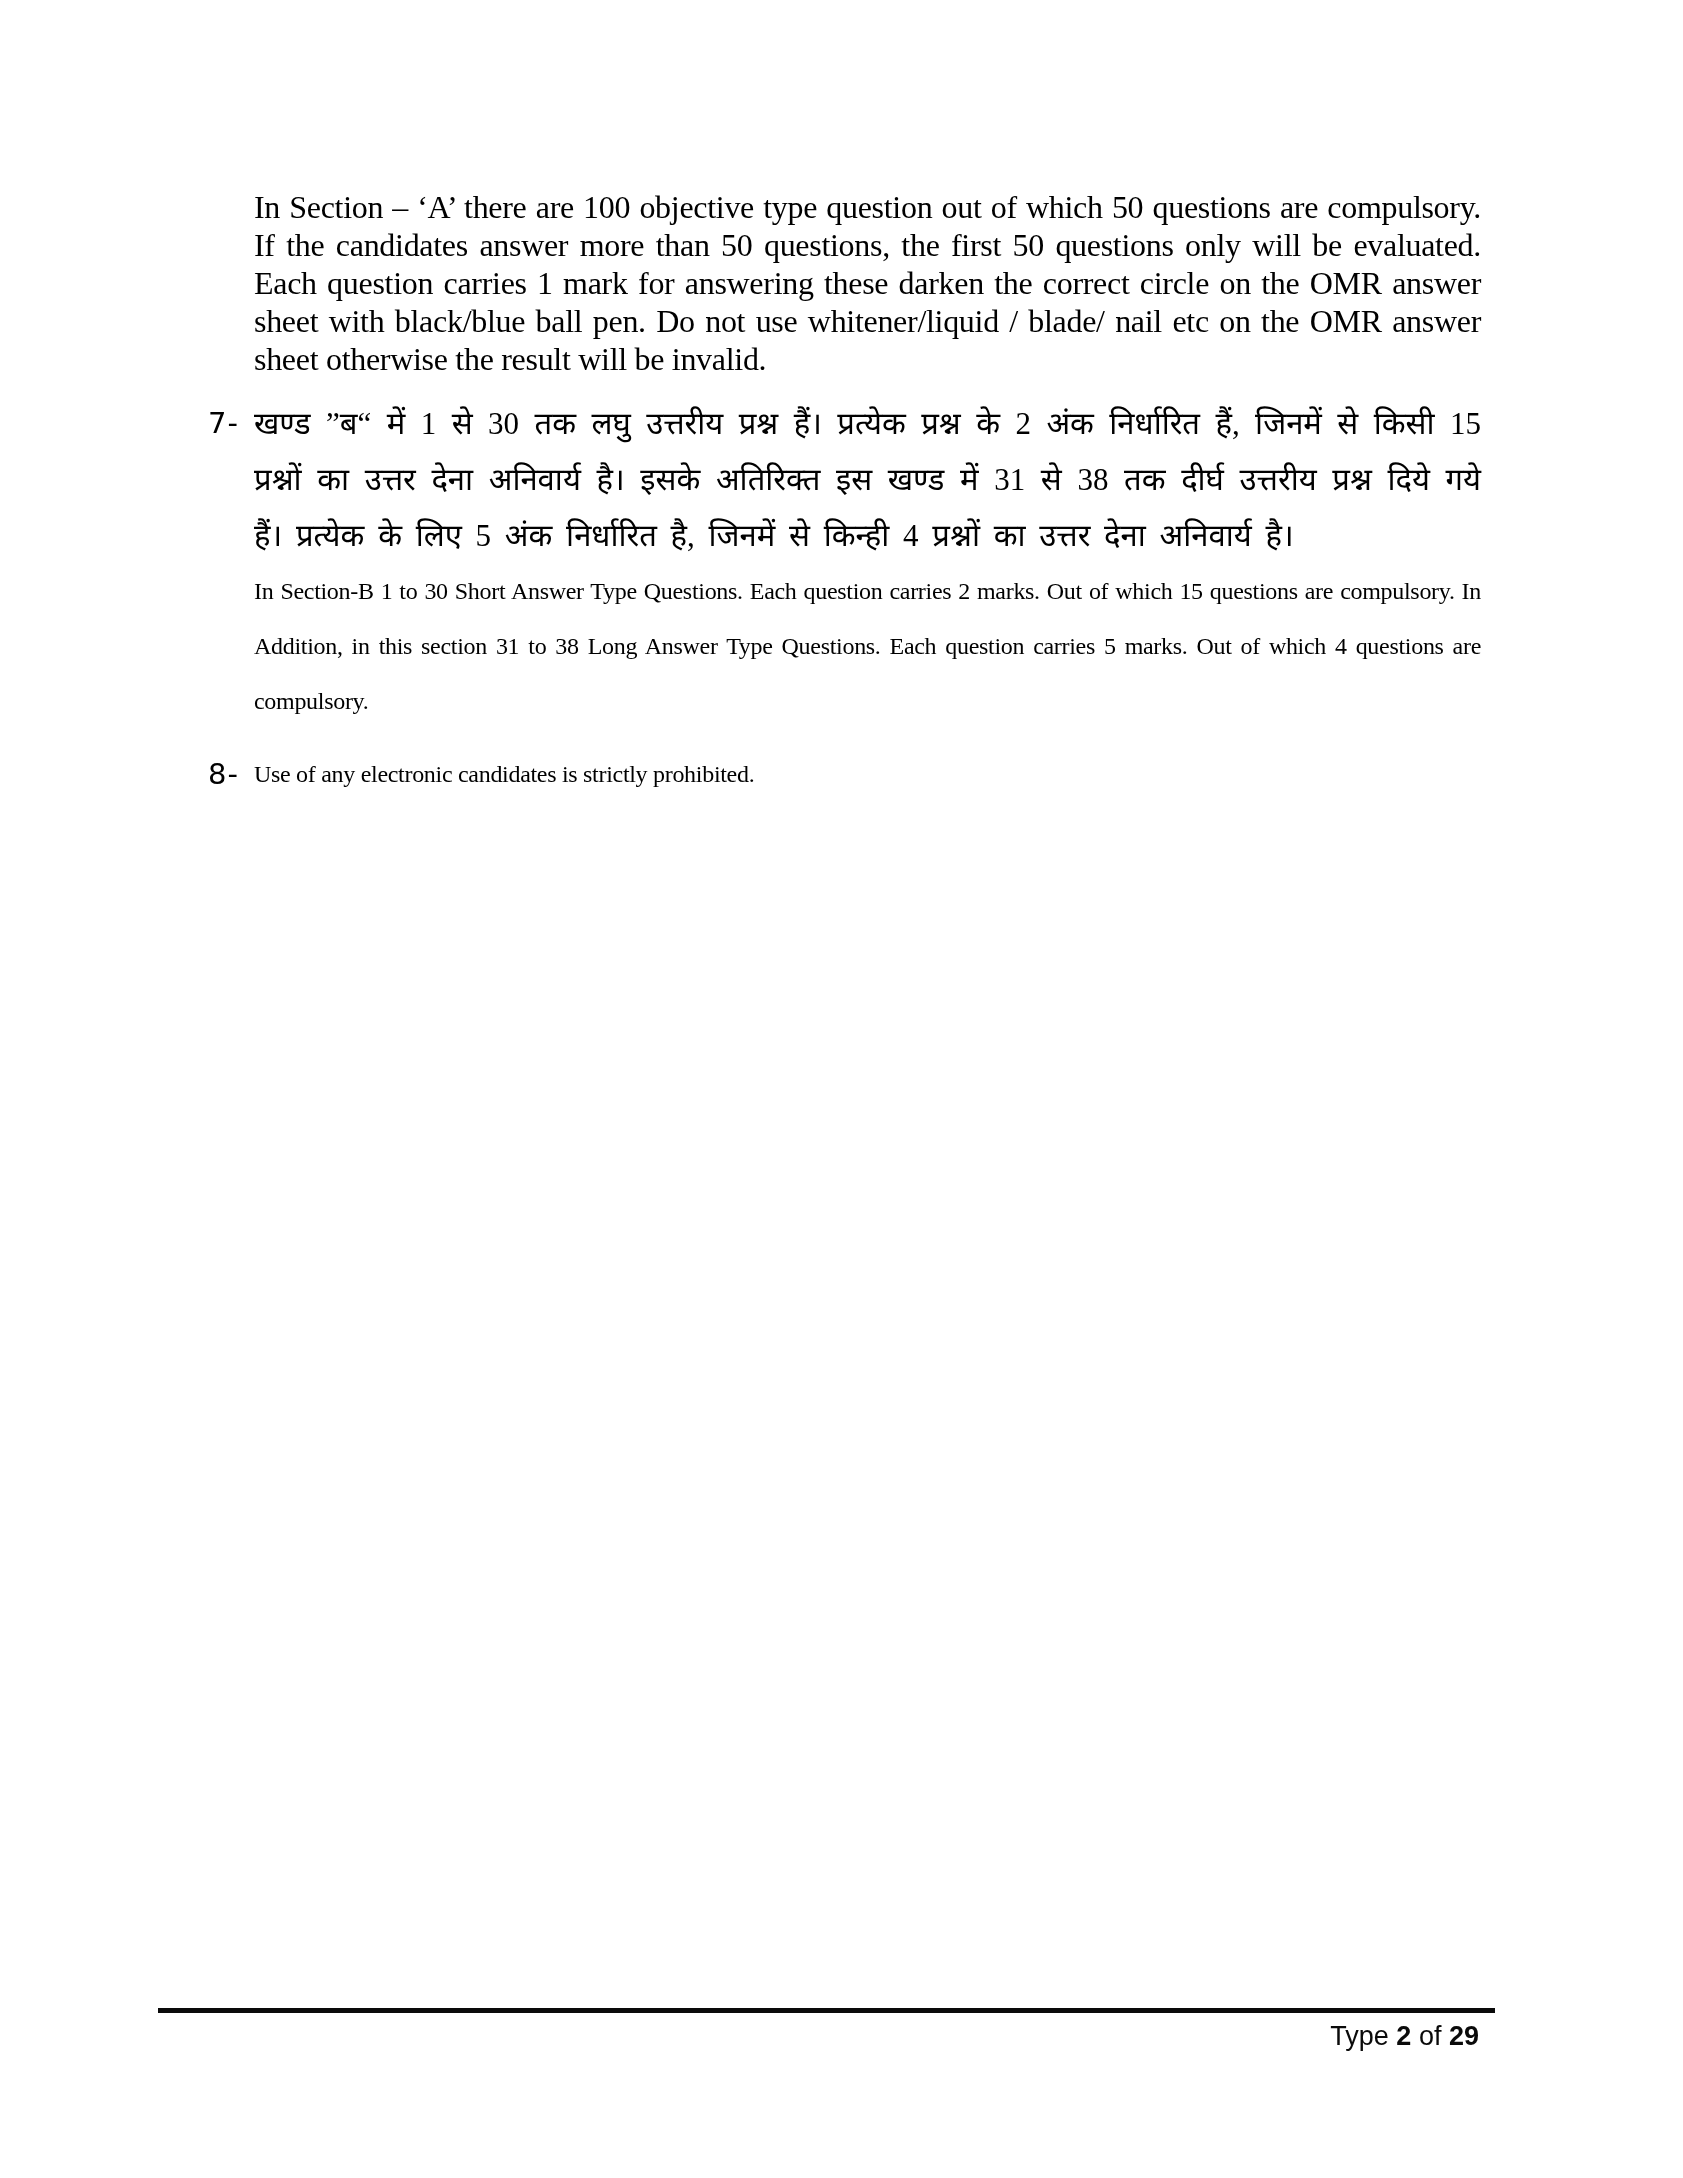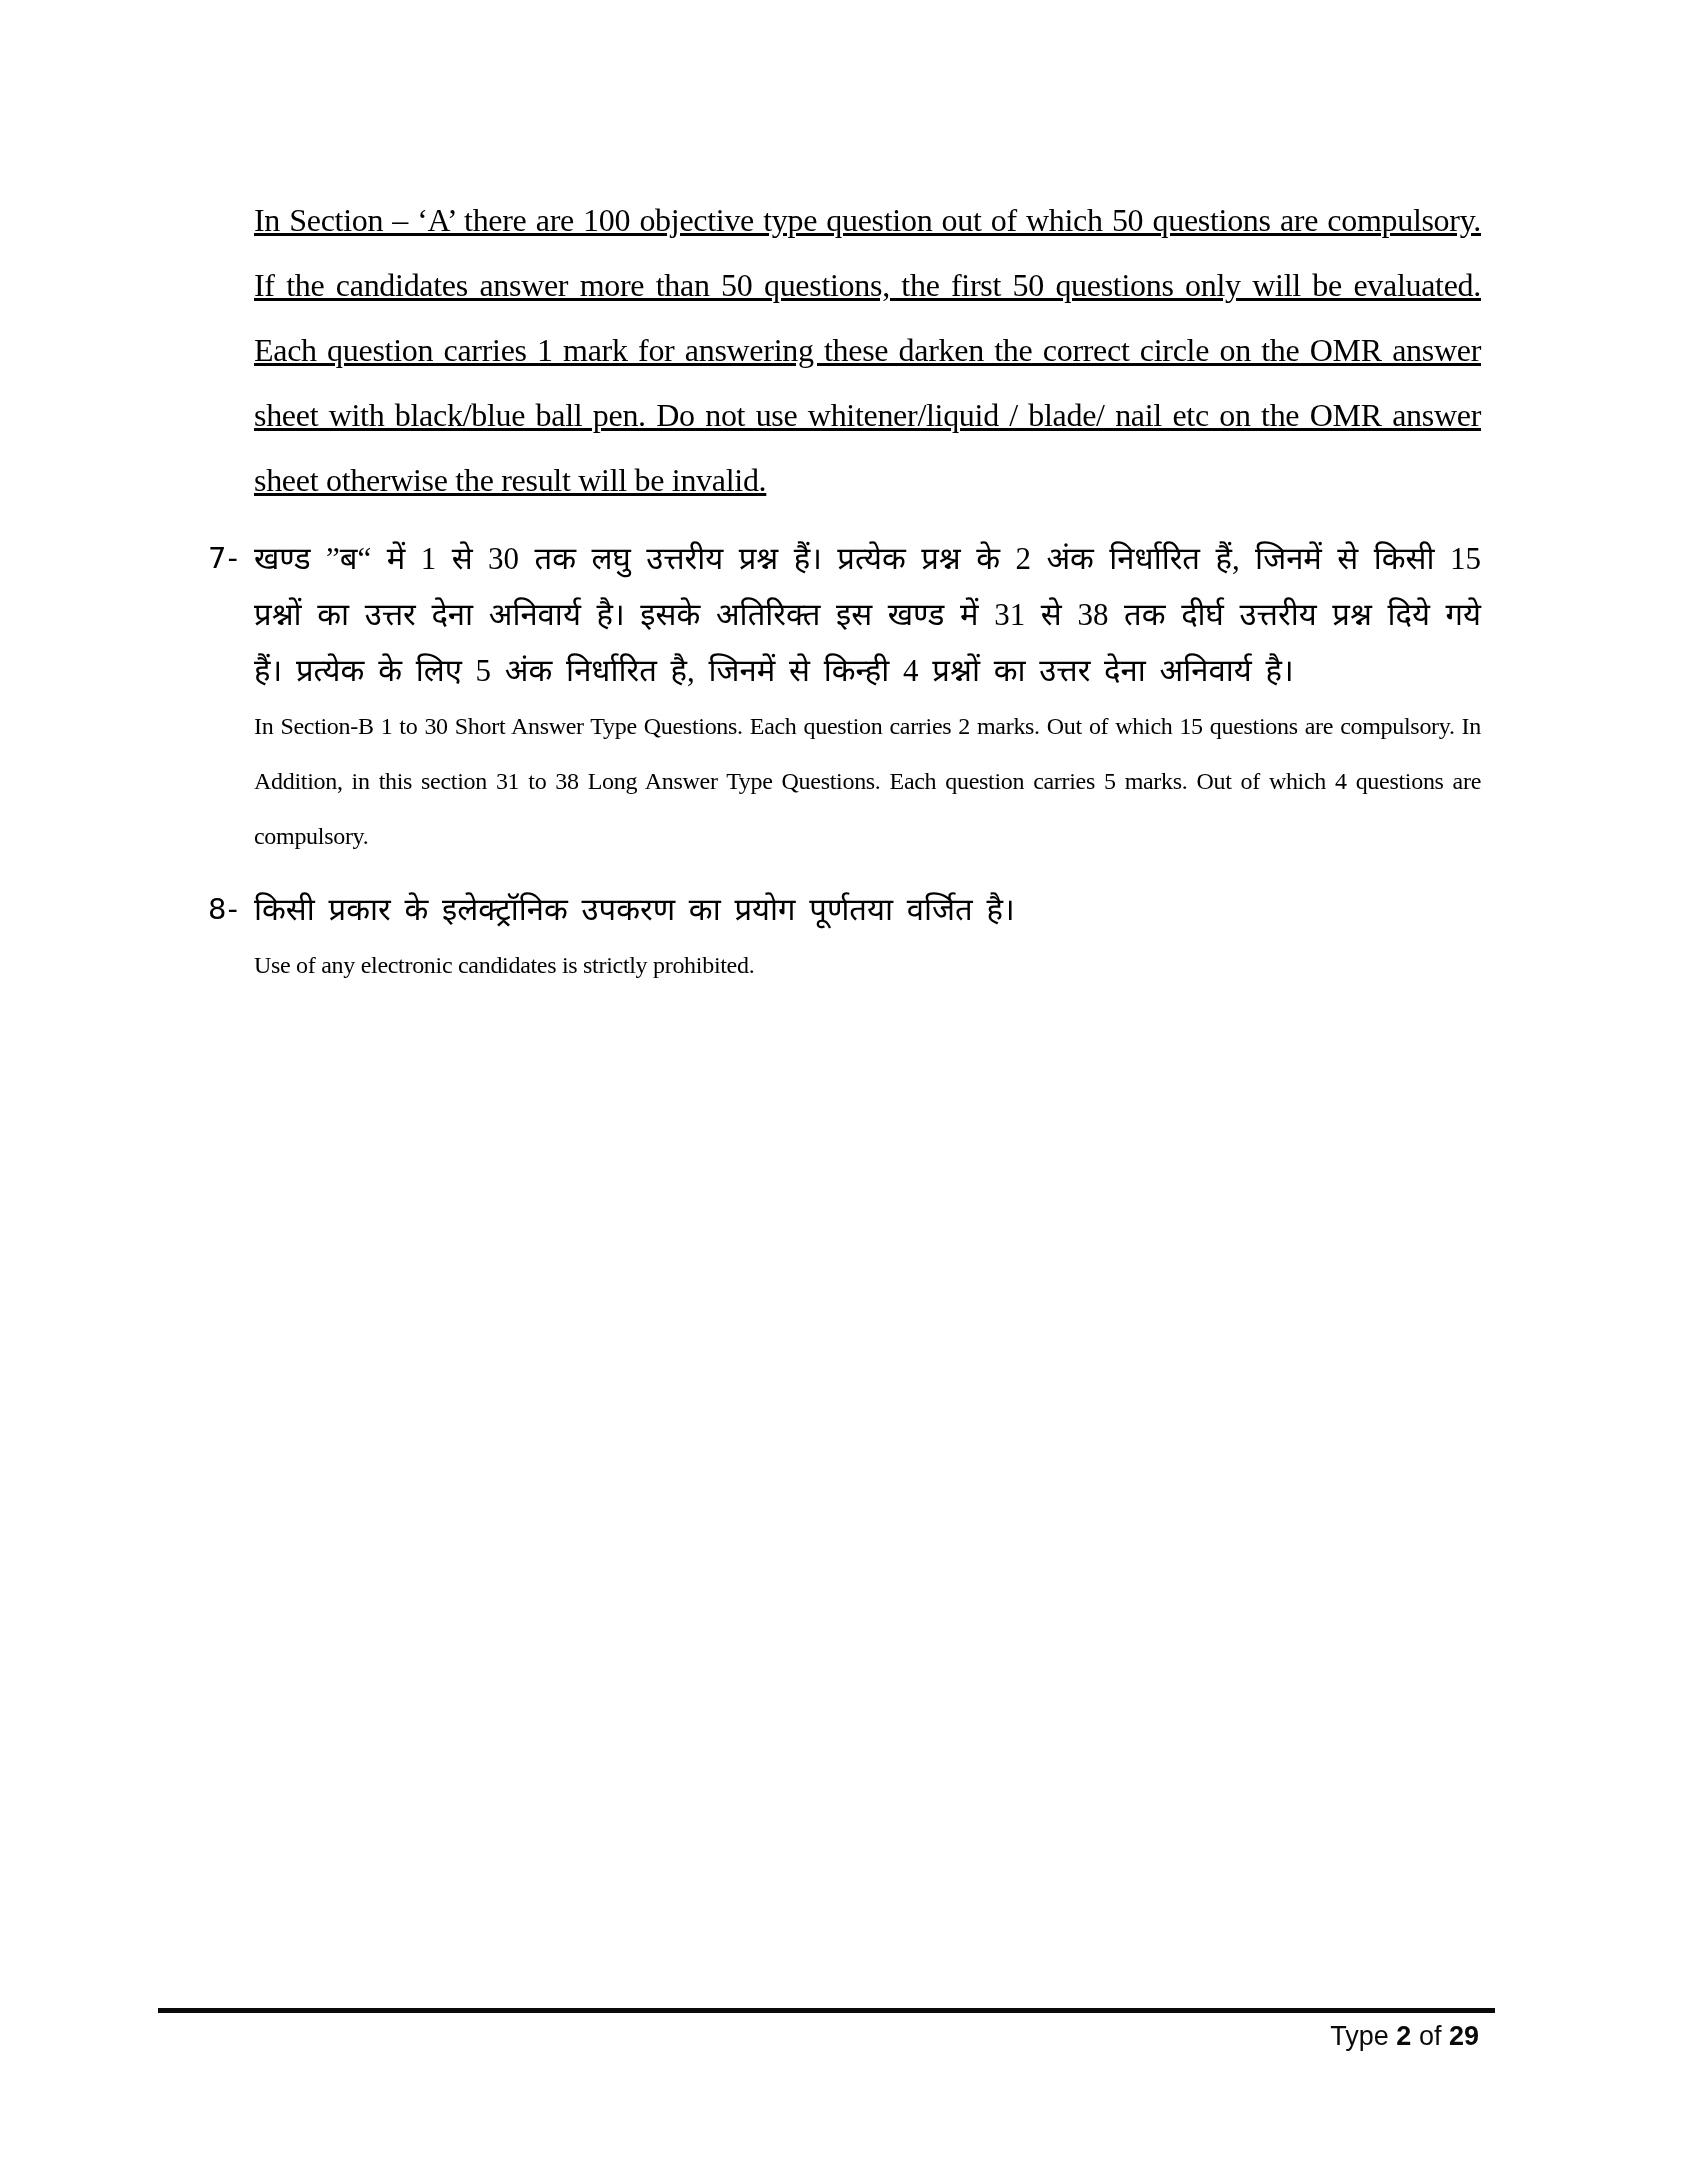--- a/index.html
+++ b/index.html
@@ -18,24 +18,23 @@
   }
   .content {
     position: absolute;
     left: 208px;
     top: 188px;
     width: 1273px;
   }
   .para-en {
     padding-left: 46px;
     font-size: 32px;
-    line-height: 65px;
+    line-height: 38px;
     text-align: justify;
     letter-spacing: -0.3px;
-    text-decoration: underline;
   }
   .instr-item {
     position: relative;
     padding-left: 46px;
     margin-top: 18px;
   }
   .item-number {
     position: absolute;
     left: 0;
     top: 10px;
@@ -86,21 +85,20 @@
     <div class="para-en">In Section – ‘A’ there are 100 objective type question out of which 50 questions are compulsory. If the candidates answer more than 50 questions, the first 50 questions only will be evaluated. Each question carries 1 mark for answering these darken the correct circle on the OMR answer sheet with black/blue ball pen. Do not use whitener/liquid / blade/ nail etc on the OMR answer sheet otherwise the result will be invalid.</div>
 
     <div class="instr-item">
       <span class="item-number">7-</span>
       <div class="text-hi">खण्ड ”ब“ में 1 से 30 तक लघु उत्तरीय प्रश्न हैं। प्रत्येक प्रश्न के 2 अंक निर्धारित हैं, जिनमें से किसी 15 प्रश्नों का उत्तर देना अनिवार्य है। इसके अतिरिक्त इस खण्ड में 31 से 38 तक दीर्घ उत्तरीय प्रश्न दिये गये हैं। प्रत्येक के लिए 5 अंक निर्धारित है, जिनमें से किन्ही 4 प्रश्नों का उत्तर देना अनिवार्य है।</div>
       <div class="text-en">In Section-B 1 to 30 Short Answer Type Questions. Each question carries 2 marks. Out of which 15 questions are compulsory. In Addition, in this section 31 to 38 Long Answer Type Questions. Each question carries 5 marks. Out of which 4 questions are compulsory.</div>
     </div>
 
     <div class="instr-item">
       <span class="item-number">8-</span>
-      <div class="text-hi">किसी प्रकार के इलेक्ट्रॉनिक उपकरण का प्रयोग पूर्णतया वर्जित है।</div>
       <div class="text-en">Use of any electronic candidates is strictly prohibited.</div>
     </div>
 
   </div>
 
   <div class="footer-rule"></div>
 
   <div class="page-number"><span>Type</span>&nbsp;<span class="bold">2</span>&nbsp;<span>of</span>&nbsp;<span class="bold">29</span></div>
 
 </div>

